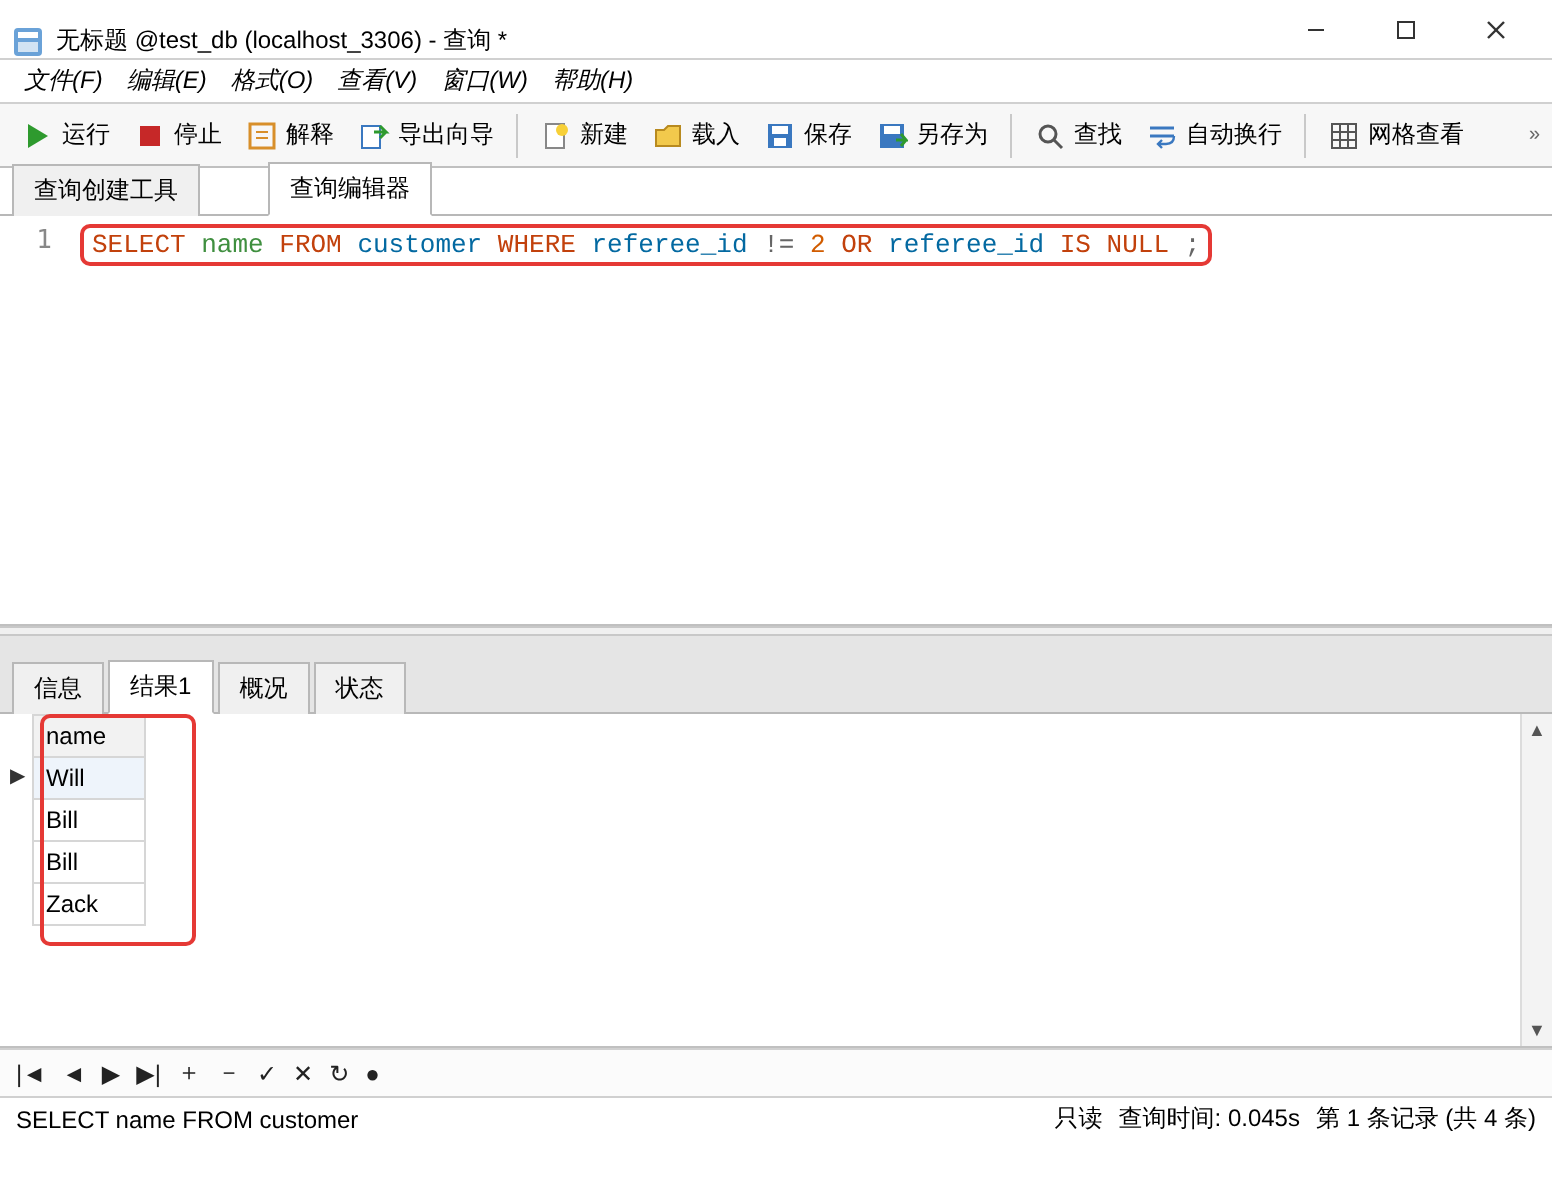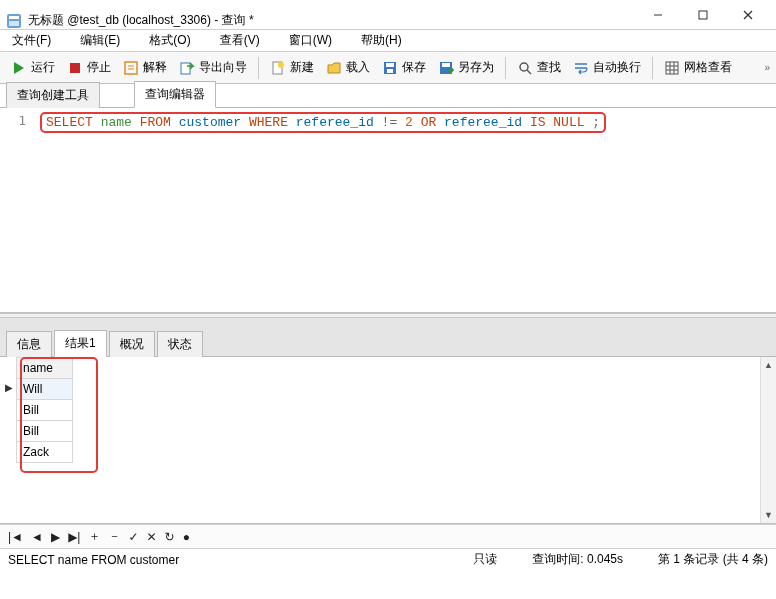--- a/index.html
+++ b/index.html
@@ -2,21 +2,21 @@
 <html><head>
 <meta charset="utf-8">
 <style>
 * { box-sizing: border-box; margin: 0; padding: 0; }
 body { font-family: "Microsoft YaHei", Tahoma, sans-serif; font-size: 12px; background: #fff; width: 776px; height: 599px; overflow: hidden; position: relative; }
 .titlebar { background: #fff; height: 30px; display: flex; align-items: flex-end; padding: 0 6px; border-bottom: 1px solid #d0d0d0; }
 .titlebar .ticon { width: 16px; height: 16px; margin-right: 6px; }
 .titlebar .ttxt { flex: 1; font-size: 12px; }
 .titlebar .winbtns { display: flex; gap: 0; }
 .titlebar .winbtn { width: 45px; height: 28px; display: flex; align-items: center; justify-content: center; color: #333; }
-.menubar { height: 22px; display: flex; align-items: flex-end; padding: 0 6px; gap: 17px; border-bottom: 1px solid #d0d0d0; }
+.menubar { height: 22px; display: flex; align-items: flex-end; padding: 0 6px; gap: 0; border-bottom: 1px solid #d0d0d0; font-style: italic; }
 .menubar .mitem { padding: 2px 6px; }
 .toolbar { height: 32px; display: flex; align-items: center; padding: 6px 6px; gap: 2px; border-bottom: 1px solid #c0c0c0; background: #f7f7f7; }
 .toolbar .tbtn { display: flex; align-items: center; gap: 4px; padding: 3px 5px; border-radius: 2px; }
 .toolbar .sep { width: 1px; height: 22px; background: #c9c9c9; margin: 0 4px; }
 .toolbar .icon, .menubar .icon { width: 16px; height: 16px; display: inline-block; }
 .tabstrip { height: 24px; display: flex; align-items: flex-end; background: #fff; border-bottom: 1px solid #b8b8b8; padding-left: 6px; gap: 32px; }
 .tab { padding: 4px 10px; border: 1px solid #b8b8b8; border-bottom: none; background: #f0f0f0; margin-right: 2px; font-size: 12px; position: relative; top: 1px; }
 .tab.active { background: #fff; border-bottom: 1px solid #fff; }
 .editor { display: flex; height: 205px; background: #fff; border-bottom: 1px solid #c0c0c0; overflow: auto; }
 .gutter { width: 34px; background: #fff; color: #888; text-align: right; padding: 5px 8px 0 0; font-family: Consolas, monospace; font-size: 13px; }
@@ -36,21 +36,21 @@
 table.rg { border-collapse: collapse; }
 .rg th, .rg td { border: 1px solid #d6d6d6; padding: 3px 14px 3px 6px; text-align: left; font-weight: normal; font-size: 12px; }
 .rg th { background: #f2f2f2; min-width: 56px; }
 .rg tr.sel td { background: #eef4fb; }
 .rowptr { position: absolute; left: -11px; top: 25px; font-size: 10px; color: #333; }
 .redbox { position: absolute; left: 4px; top: 0; width: 78px; height: 116px; border: 2px solid #e53935; border-radius: 5px; pointer-events: none; }
 .scroller { width: 16px; background: #f3f3f3; border-left: 1px solid #dcdcdc; display: flex; flex-direction: column; justify-content: space-between; margin-left: auto; }
 .scroller .sbtn { height: 16px; display: flex; align-items: center; justify-content: center; color: #555; font-size: 9px; }
 .navbar { height: 24px; display: flex; align-items: center; gap: 8px; padding: 0 8px; border-top: 1px solid #d0d0d0; background: #fbfbfb; }
 .navbar .nbtn { color: #222; font-size: 12px; cursor: pointer; }
-.statusbar { height: 22px; display: flex; align-items: center; padding: 0 8px; background: #fff; border-top: 1px solid #d0d0d0; font-size: 12px; gap: 35px; }
+.statusbar { height: 22px; display: flex; align-items: center; padding: 0 8px; background: #fff; border-top: 1px solid #d0d0d0; font-size: 12px; gap: 8px; }
 .statusbar .cell { white-space: nowrap; }
 .statusbar .push { margin-left: auto; }
 .chevron { font-size: 10px; color: #666; margin-left: auto; }
 </style>
 </head>
 <body>
 
 <div class="titlebar">
   <svg class="ticon" viewBox="0 0 16 16">
       <rect x="1" y="1" width="14" height="14" fill="#6aa2d8" rx="2"></rect>

